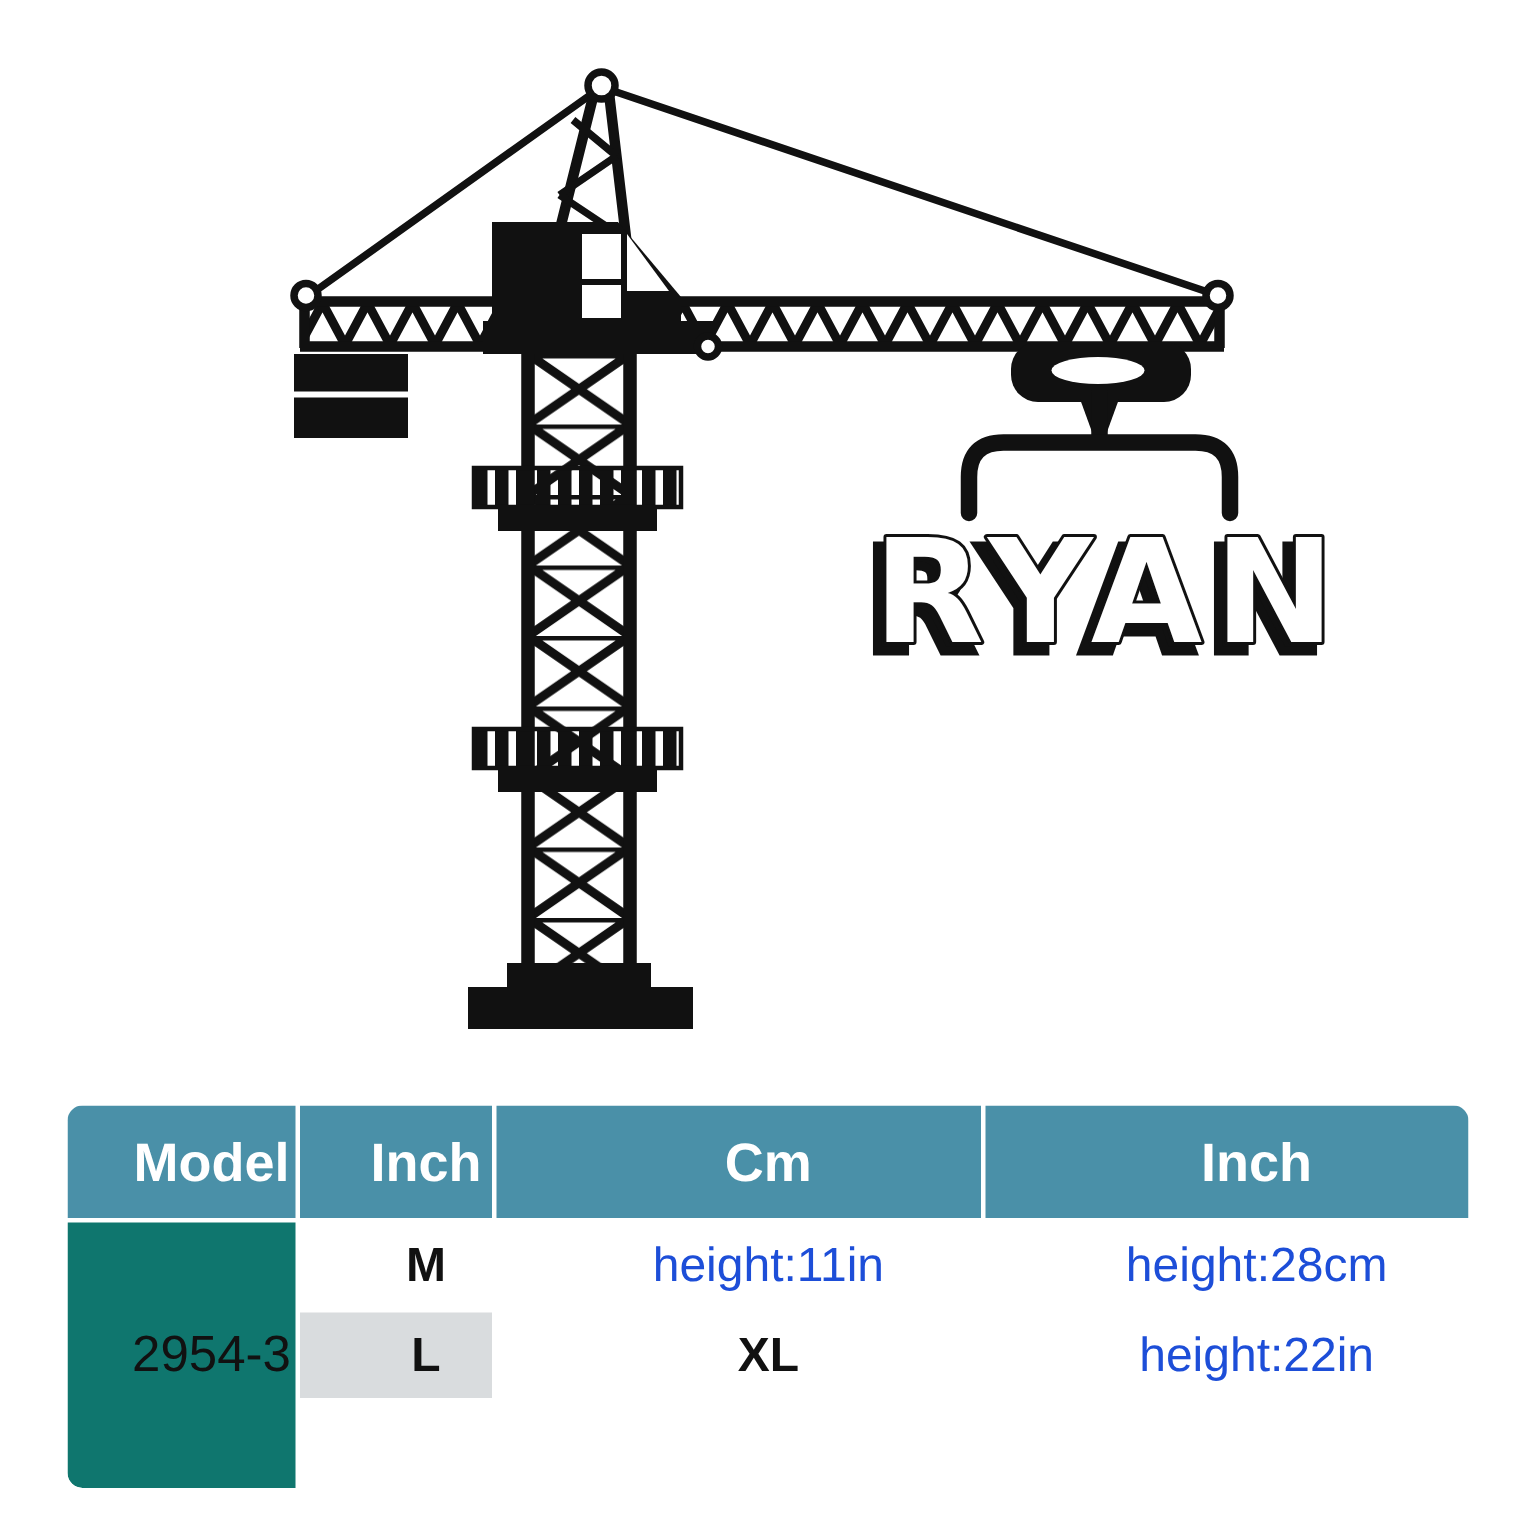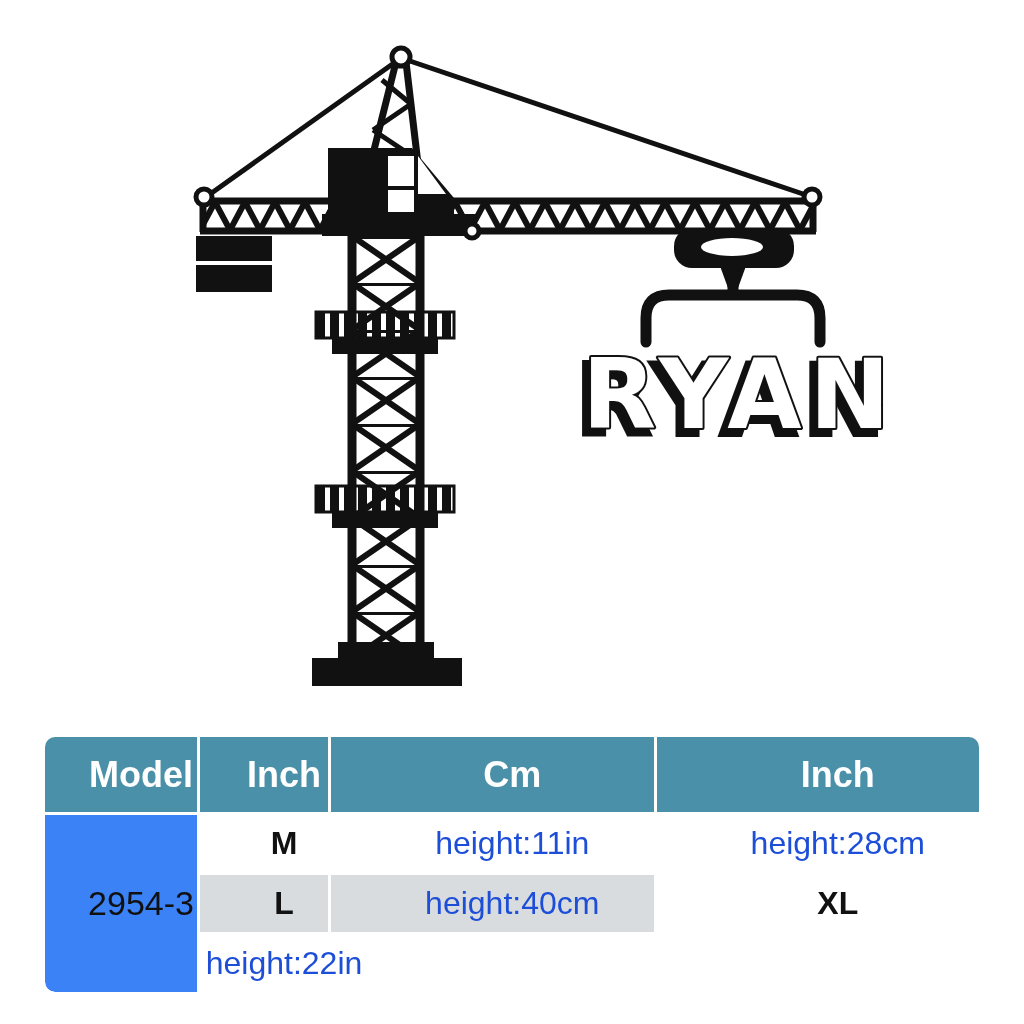--- a/index.html
+++ b/index.html
@@ -11,21 +11,21 @@
   .size-table{
     position:absolute;left:45px;top:737px;width:934px;
     display:grid;
     grid-template-columns:152px 128px 1fr 1fr;
     grid-template-rows:75px 57px 57px 57px;
     gap:3px;background:#ffffff;border-radius:10px;overflow:hidden;
   }
   .cell{display:flex;align-items:center;justify-content:center;padding-left:40px;}
   .th{background:#4a90a8;color:#ffffff;font-weight:bold;font-size:36px;}
   .model-cell{
-    grid-column:1;grid-row:2 / span 3;background:#3b82f6;color:#111111;
+    grid-column:1;grid-row:2 / span 3;background:#0f766e;color:#111111;
     font-size:34px;border-radius:0 0 0 10px;
   }
   .size-cell{font-weight:bold;font-size:32px;color:#111111;}
   .val-cell{font-size:32px;color:#1d4ed8;}
   .row-white{background:#ffffff;}
   .row-gray{background:#d9dcde;}
 </style>
 </head>
 <body>
 
@@ -120,17 +120,16 @@
   <div class="cell th">Cm</div>
   <div class="cell th">Inch</div>
 
   <div class="cell model-cell">2954-3</div>
 
   <div class="cell size-cell row-white">M</div>
   <div class="cell val-cell  row-white">height:11in</div>
   <div class="cell val-cell  row-white">height:28cm</div>
 
   <div class="cell size-cell row-gray">L</div>
-  <div class="cell val-cell  row-gray">height:40cm</div>
 
   <div class="cell size-cell row-white">XL</div>
   <div class="cell val-cell  row-white">height:22in</div>
 </div>
 
 </body></html>

